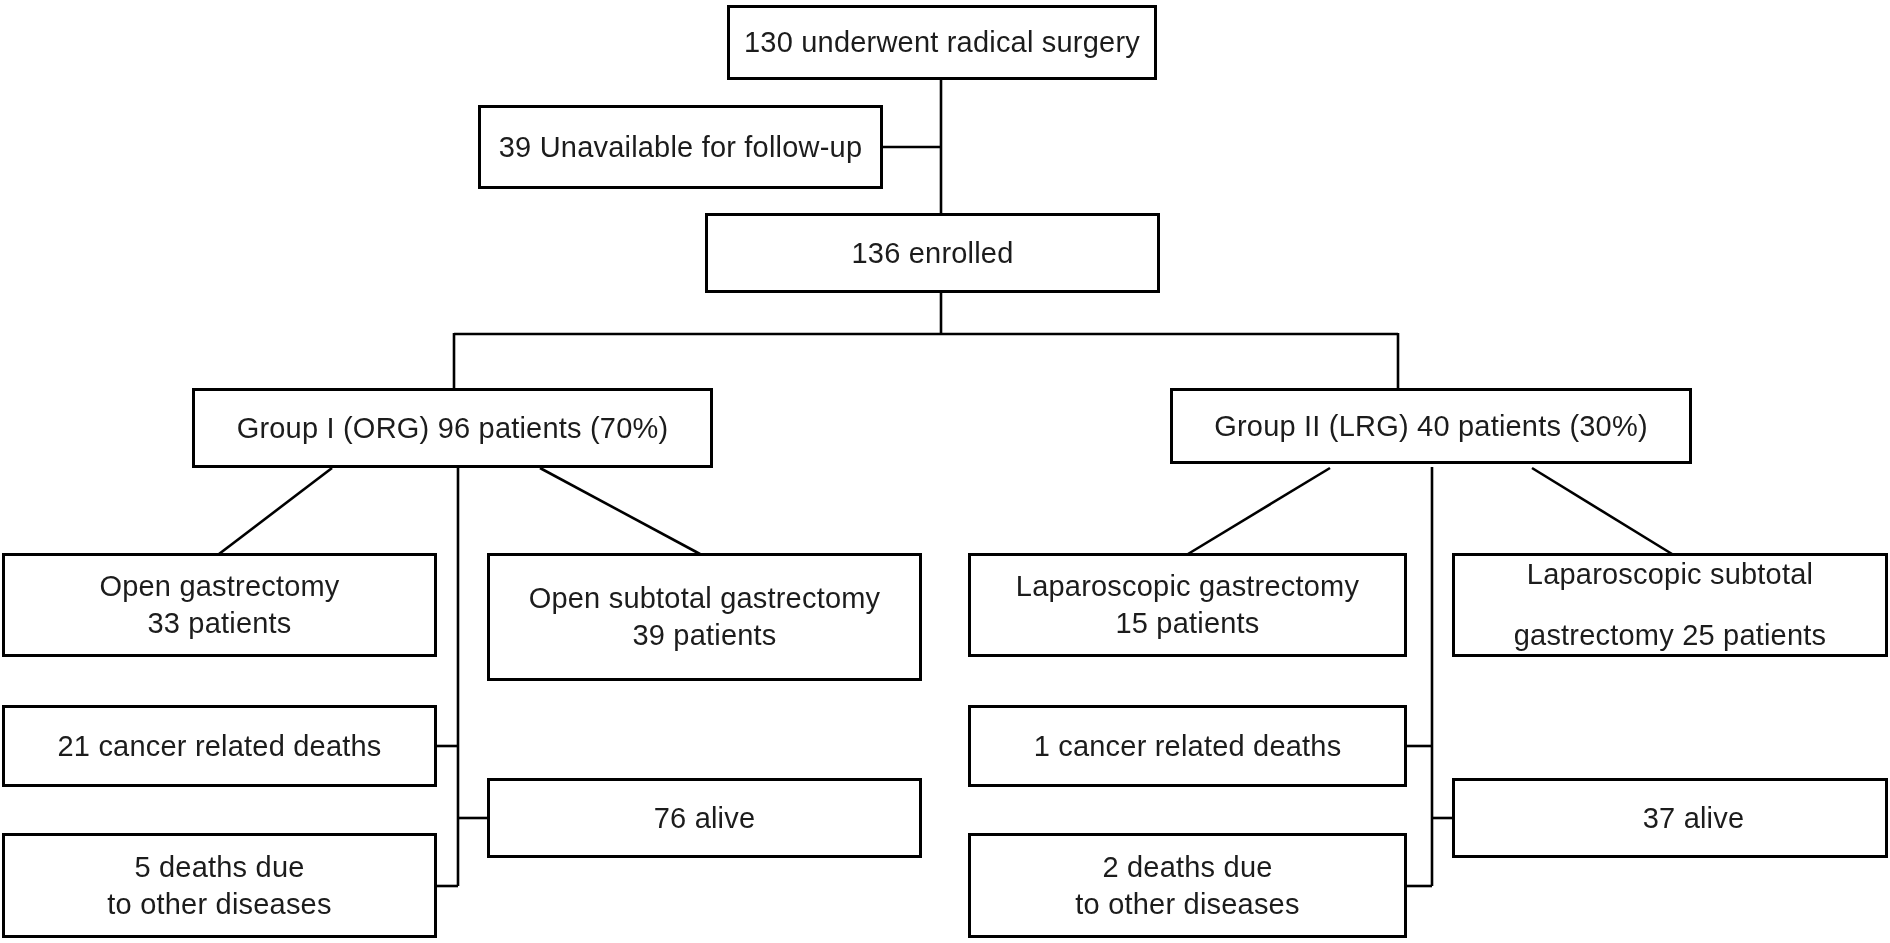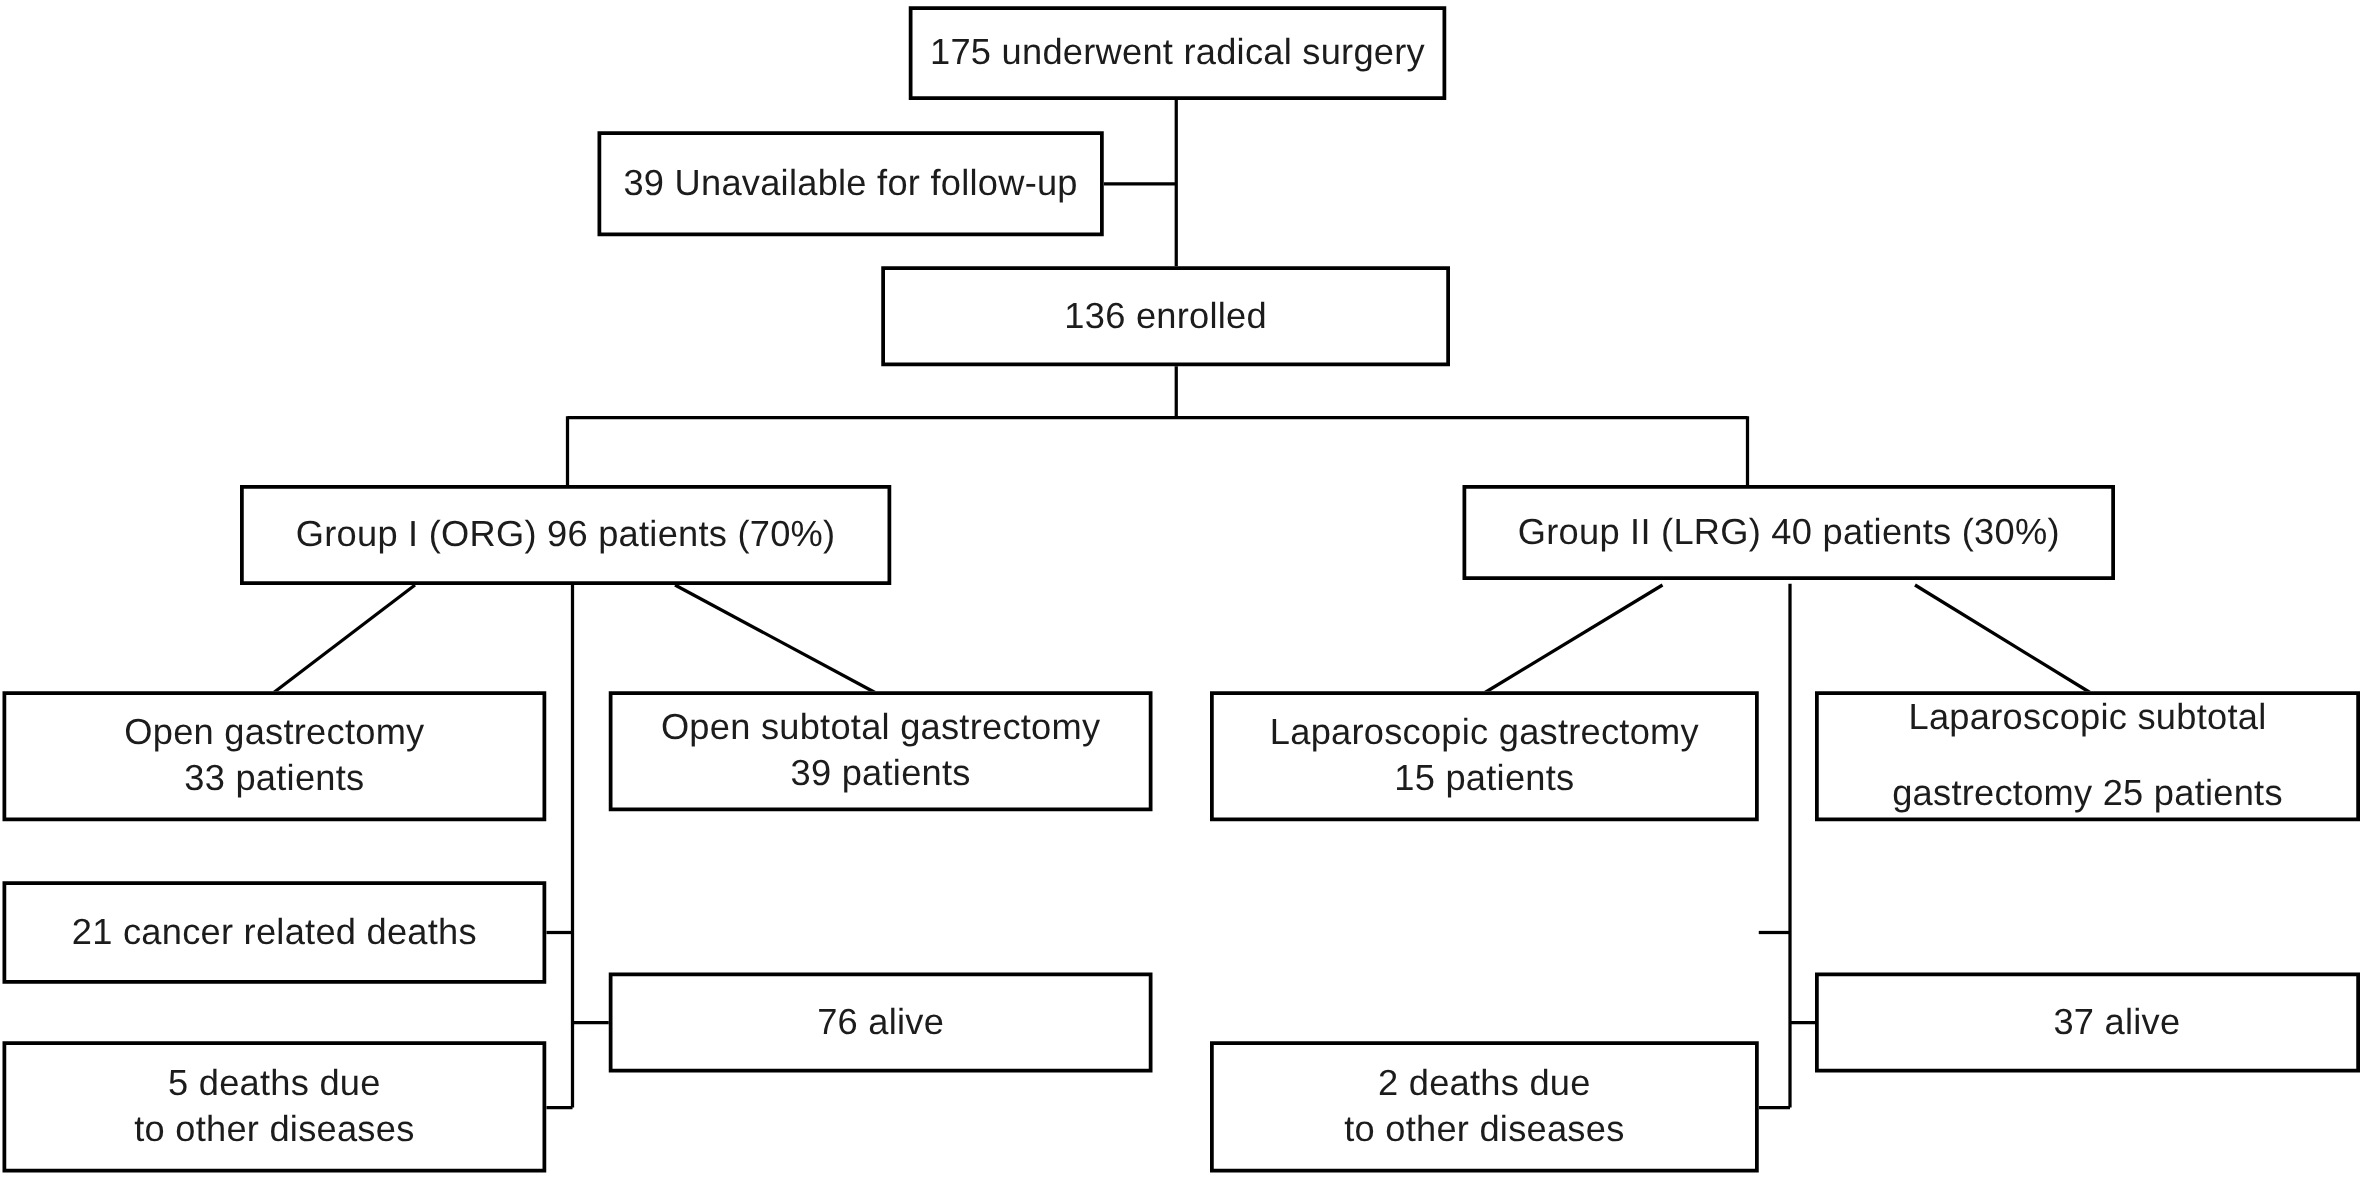--- a/index.html
+++ b/index.html
@@ -63,21 +63,21 @@
     <line x1="1432" y1="467" x2="1432" y2="886"></line>
     <line x1="437" y1="746" x2="458" y2="746"></line>
     <line x1="458" y1="818" x2="488" y2="818"></line>
     <line x1="437" y1="886" x2="458" y2="886"></line>
     <line x1="1407" y1="746" x2="1432" y2="746"></line>
     <line x1="1432" y1="818" x2="1453" y2="818"></line>
     <line x1="1407" y1="886" x2="1432" y2="886"></line>
   </svg>
 
   <div class="node" style="left:727px; top:5px; width:430px; height:75px;">
-    <span>175 underwent radical surgery</span>
+    <span>130 underwent radical surgery</span>
   </div>
 
   <div class="node" style="left:478px; top:105px; width:405px; height:84px;">
     <span>39 Unavailable for follow-up</span>
   </div>
 
   <div class="node" style="left:705px; top:213px; width:455px; height:80px;">
     <span>136 enrolled</span>
   </div>
 
@@ -87,39 +87,42 @@
 
   <div class="node" style="left:1170px; top:388px; width:522px; height:76px;">
     <span>Group II (LRG) 40 patients (30%)</span>
   </div>
 
   <div class="node" style="left:2px; top:553px; width:435px; height:104px;">
     <span>Open gastrectomy</span>
     <span>33 patients</span>
   </div>
 
-  <div class="node" style="left:487px; top:553px; width:435px; height:96px;">
+  <div class="node" style="left:487px; top:553px; width:435px; height:128px;">
     <span>Open subtotal gastrectomy</span>
     <span>39 patients</span>
   </div>
 
   <div class="node" style="left:968px; top:553px; width:439px; height:104px;">
     <span>Laparoscopic gastrectomy</span>
     <span>15 patients</span>
   </div>
 
   <div class="node" style="left:1452px; top:553px; width:436px; height:104px;justify-content:space-between;">
     <span>Laparoscopic subtotal</span>
     <span>gastrectomy 25 patients</span>
   </div>
 
   <div class="node" style="left:2px; top:705px; width:435px; height:82px;">
     <span>21 cancer related deaths</span>
   </div>
 
+  <div class="node" style="left:968px; top:705px; width:439px; height:82px;">
+    <span>1 cancer related deaths</span>
+  </div>
 
   <div class="node" style="left:487px; top:778px; width:435px; height:80px;">
     <span>76 alive</span>
   </div>
 
   <div class="node" style="left:1452px; top:778px; width:436px; height:80px;padding-left:47px;">
     <span>37 alive</span>
   </div>
 
   <div class="node" style="left:2px; top:833px; width:435px; height:105px;">

